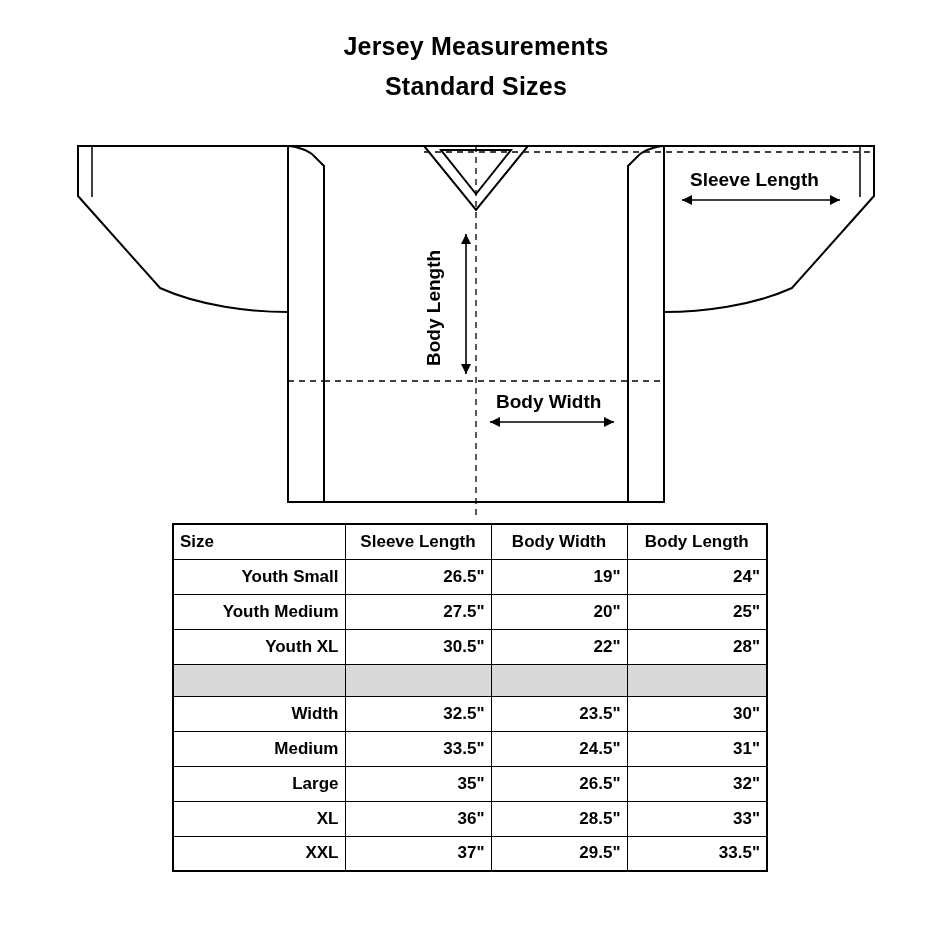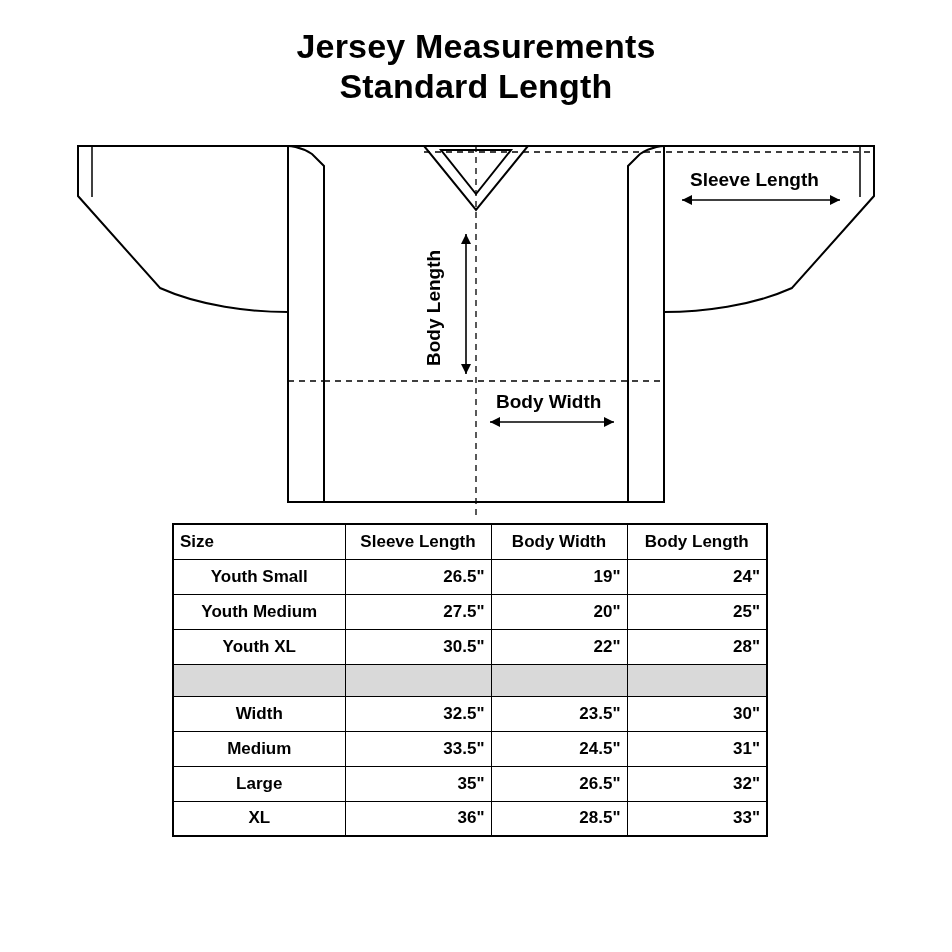--- a/index.html
+++ b/index.html
@@ -21,21 +21,21 @@
     height: 952px;
   }
   .title-block {
     position: absolute;
     top: 26px;
     left: 0;
     width: 952px;
     text-align: center;
   }
   .title-line {
-    font-size: 34px;
+    font-size: 25px;
     font-weight: bold;
     line-height: 40px;
     letter-spacing: 0.2px;
   }
   #diagram {
     position: absolute;
     top: 126px;
     left: 0;
     width: 952px;
     height: 390px;
@@ -66,42 +66,42 @@
     padding: 0 6px;
     box-sizing: border-box;
   }
   table.size-table th {
     text-align: left;
   }
   table.size-table th.num {
     text-align: center;
   }
   table.size-table td.label {
-    text-align: center;
+    text-align: right;
   }
   table.size-table td.num {
     text-align: right;
   }
   tr.spacer td {
     background: #d9d9d9;
     height: 32px;
   }
   col.c0 { width: 172px; }
   col.c1 { width: 146px; }
   col.c2 { width: 136px; }
   col.c3 { width: 140px; }
 </style>
 </head>
 <body>
 
 <div id="page">
 
   <div class="title-block">
     <div class="title-line">Jersey Measurements</div>
-    <div class="title-line">Standard Length</div>
+    <div class="title-line">Standard Sizes</div>
   </div>
 
   <svg id="diagram" viewBox="0 0 952 390">
 
     <path d="M78,20 L78,70 L160,162 C200,180 250,186 288,186 L288,20 Z" fill="#ffffff" stroke="#000000" stroke-width="2"></path>
     <line x1="92" y1="20" x2="92" y2="71" stroke="#000000" stroke-width="1.5"></line>
 
     <path d="M874,20 L874,70 L792,162 C752,180 702,186 664,186 L664,20 Z" fill="#ffffff" stroke="#000000" stroke-width="2"></path>
     <line x1="860" y1="20" x2="860" y2="71" stroke="#000000" stroke-width="1.5"></line>
 
@@ -200,17 +200,23 @@
           <td class="num">35"</td>
           <td class="num">26.5"</td>
           <td class="num">32"</td>
         </tr>
         <tr>
           <td class="label">XL</td>
           <td class="num">36"</td>
           <td class="num">28.5"</td>
           <td class="num">33"</td>
         </tr>
+        <tr>
+          <td class="label">XXL</td>
+          <td class="num">37"</td>
+          <td class="num">29.5"</td>
+          <td class="num">33.5"</td>
+        </tr>
       </tbody>
     </table>
   </div>
 
 </div>
 
 </body></html>

